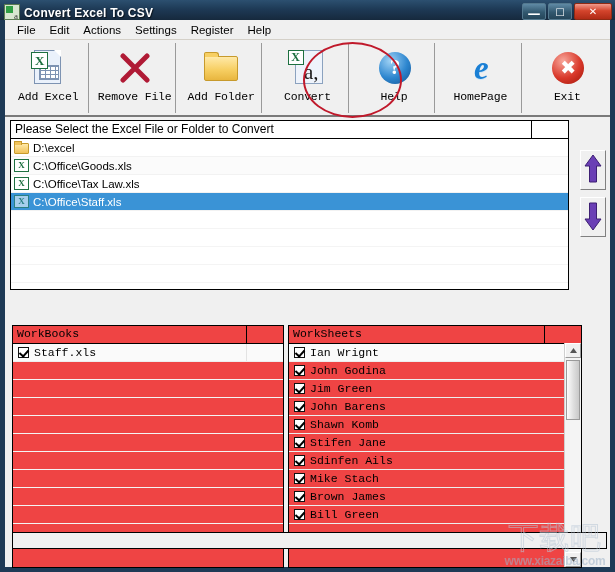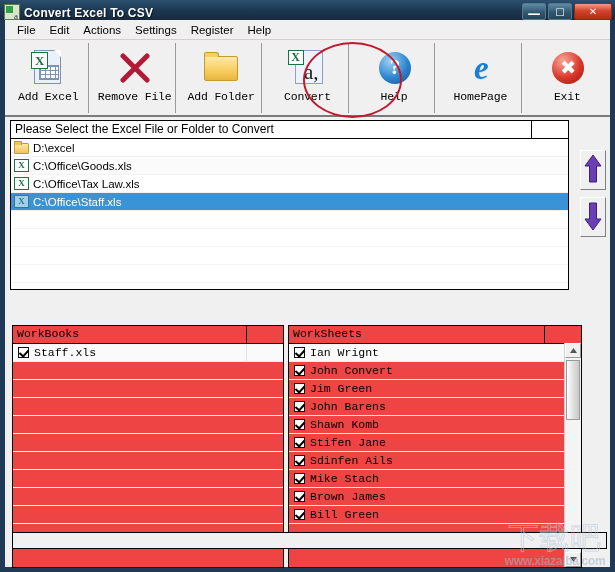--- a/index.html
+++ b/index.html
@@ -708,21 +708,21 @@
         <div class="h1">WorkSheets</div>
         <div class="h2"></div>
       </div>
       <div class="p-body">
         <div class="p-row alt">
           <span class="cbx checked"></span>
           <span>Ian Wrignt</span>
         </div>
         <div class="p-row">
           <span class="cbx checked"></span>
-          <span>John Convert</span>
+          <span>John Godina</span>
         </div>
         <div class="p-row">
           <span class="cbx checked"></span>
           <span>Jim Green</span>
         </div>
         <div class="p-row">
           <span class="cbx checked"></span>
           <span>John Barens</span>
         </div>
         <div class="p-row">

